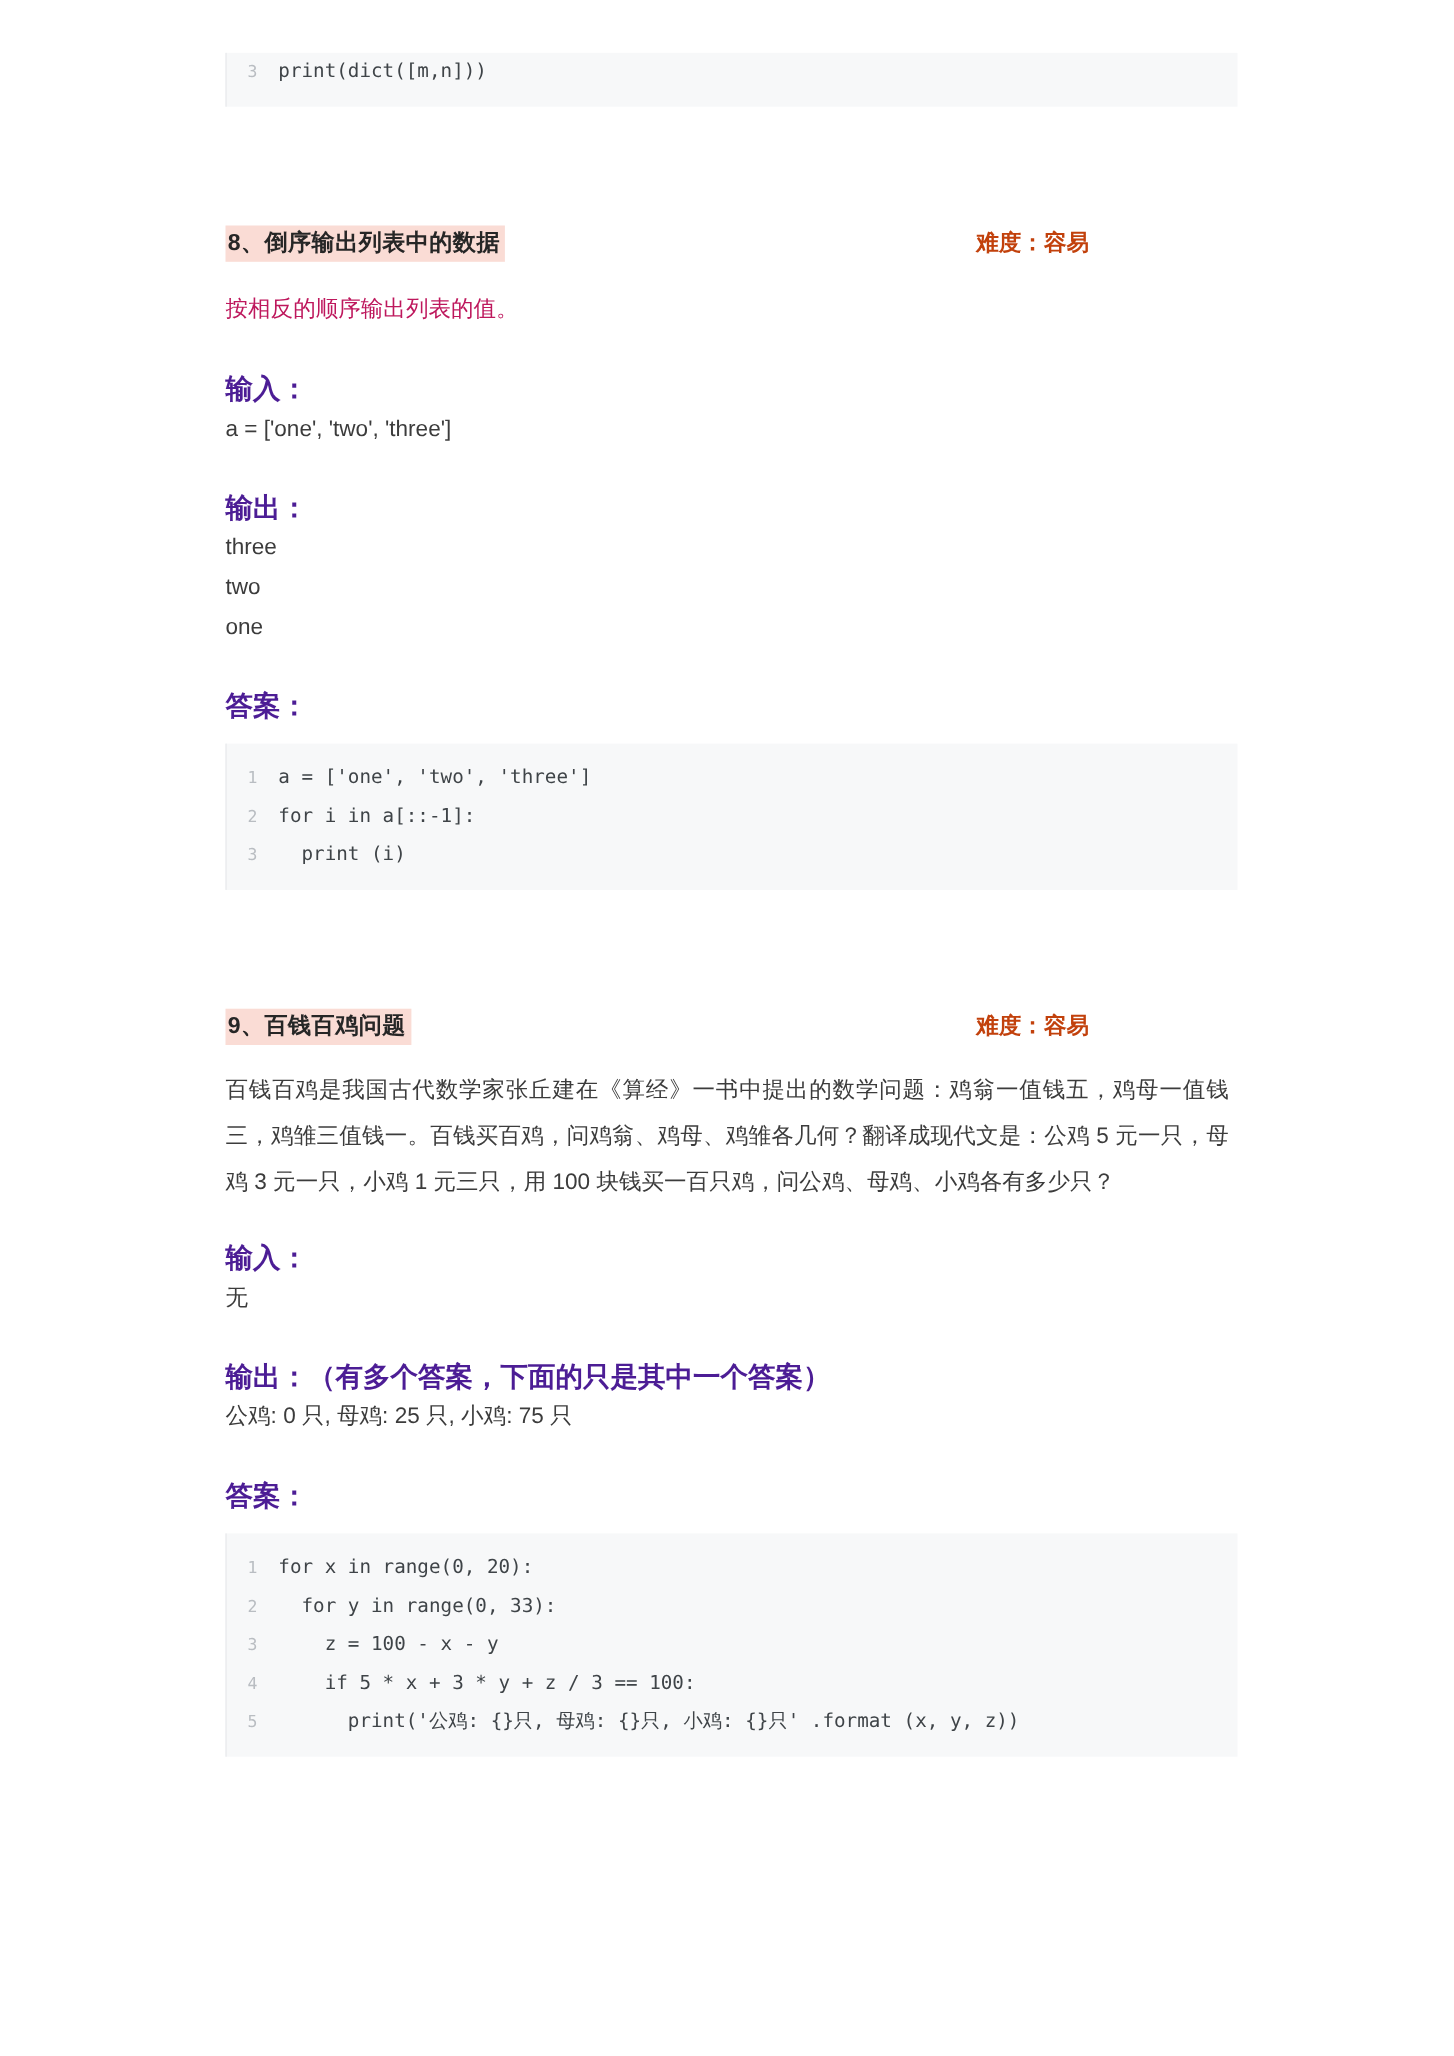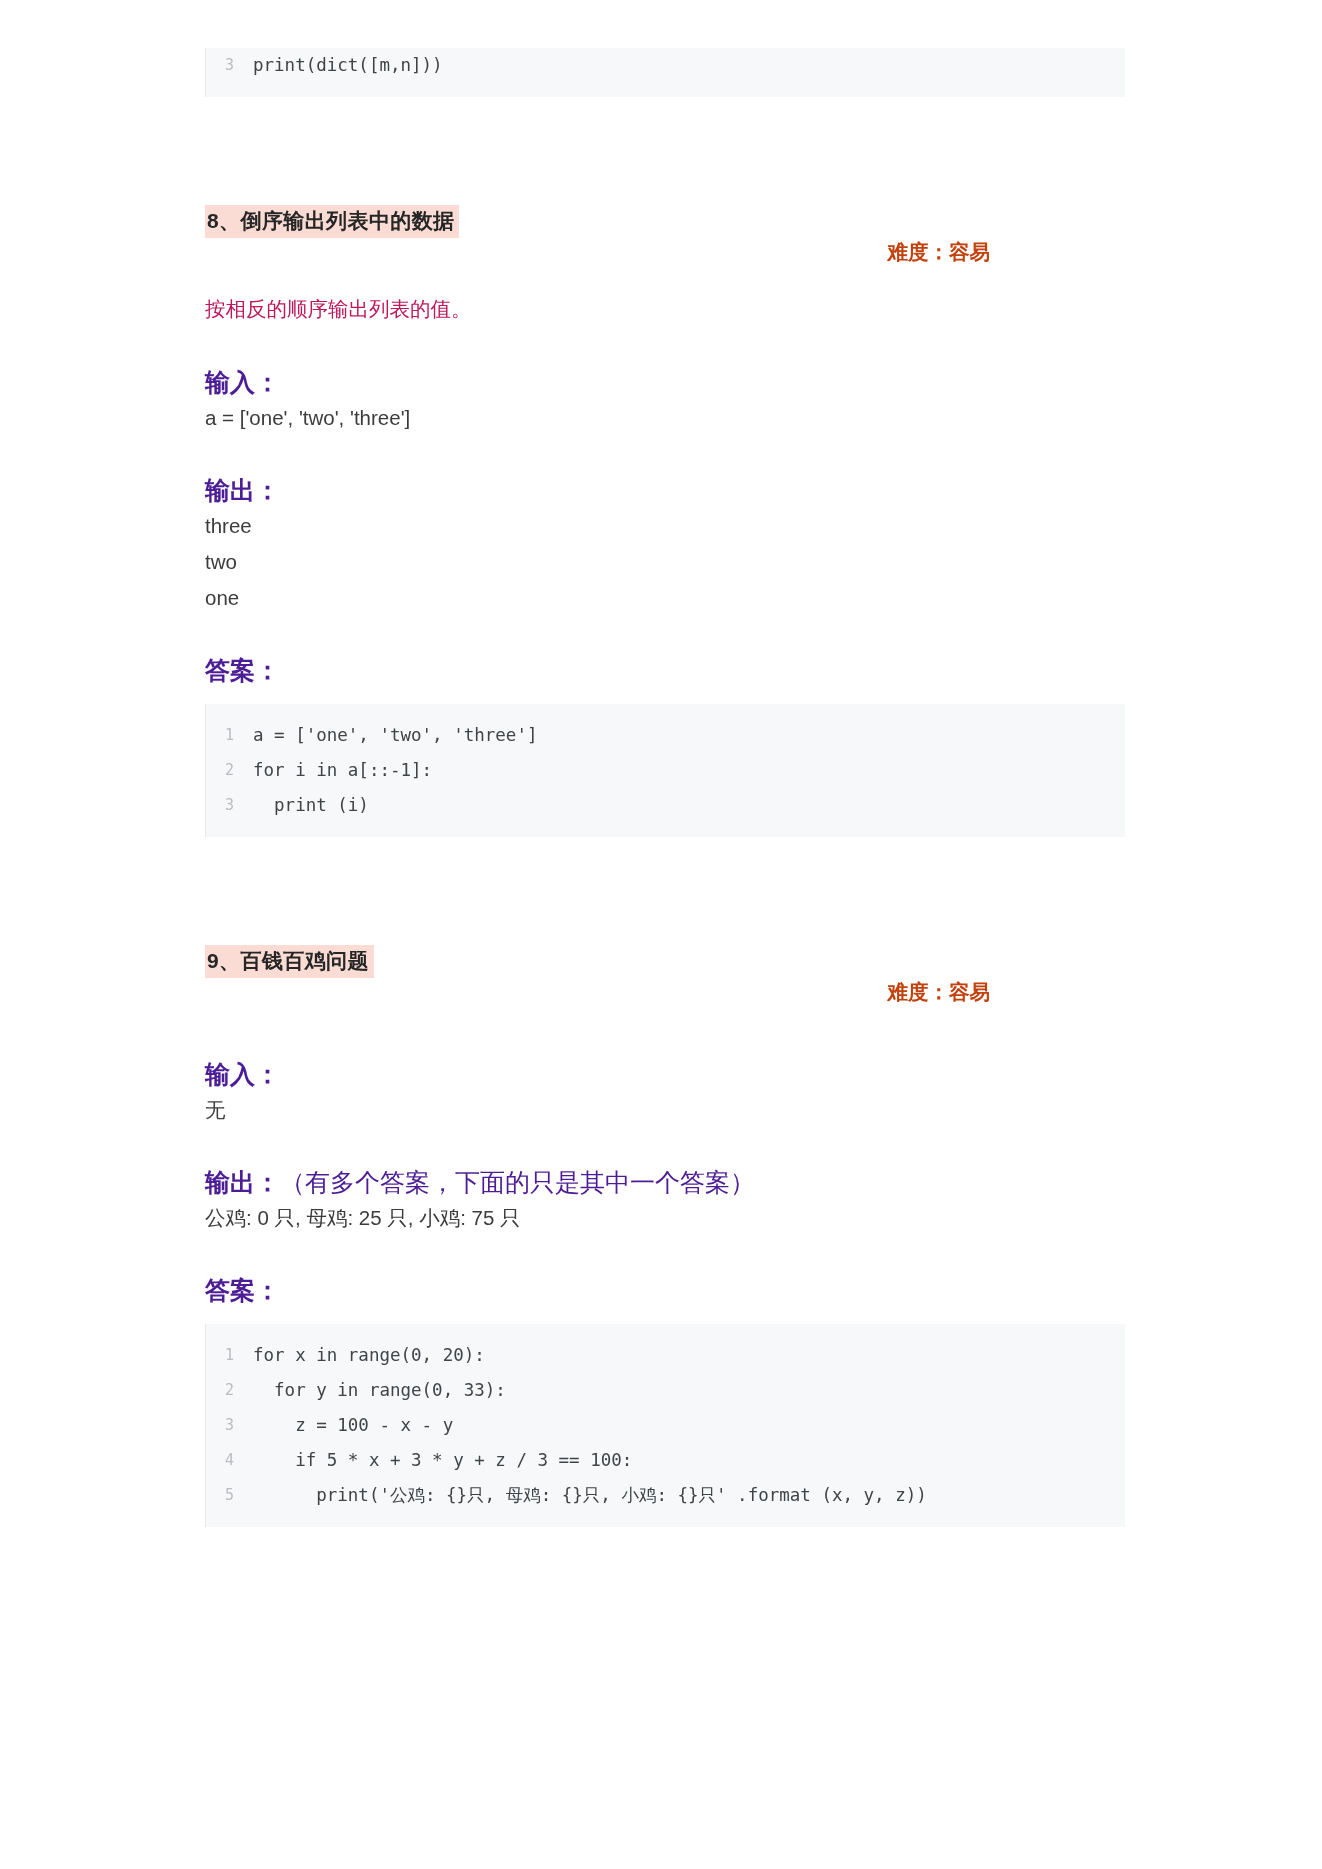--- a/index.html
+++ b/index.html
@@ -61,21 +61,20 @@
   .code-text {
     padding-left: 19px;
     flex: 1 1 auto;
   }
 
   
   .section-head {
     display: flex;
     align-items: baseline;
     justify-content: flex-start;
-    flex-direction: column;
   }
   .sec-title {
     display: inline-block;
     background: #fadcd5;
     color: #262626;
     font-weight: bold;
     font-size: 21px;
     line-height: 30px;
     padding: 1px 5px 2px 2px;
     letter-spacing: 0.4px;
@@ -111,21 +110,21 @@
     color: #4c1d95;
     margin: 0;
   }
   .value {
     font-size: 20.5px;
     line-height: 36px;
     color: #3c3c3c;
     margin: 0;
   }
   .inline-note {
-    font-weight: normal;
+    font-weight: bold;
   }
   .sp-16 { height: 16px; }
   .sp-20 { height: 20px; }
   .sp-24 { height: 24px; }
   .sp-30 { height: 30px; }
   .sp-36 { height: 36px; }
   .sp-48 { height: 48px; }
   .sp-60 { height: 60px; }
 </style>
 </head>
@@ -187,20 +186,21 @@
     <div class="sp-60"></div>
     <div class="sp-48"></div>
 
     <div>
       <div class="section-head">
         <span class="sec-title">9、百钱百鸡问题</span>
         <span class="difficulty">难度：容易</span>
       </div>
 
       <div class="sp-20"></div>
+      <p class="para-long">百钱百鸡是我国古代数学家张丘建在《算经》一书中提出的数学问题：鸡翁一值钱五，鸡母一值钱三，鸡雏三值钱一。百钱买百鸡，问鸡翁、鸡母、鸡雏各几何？翻译成现代文是：公鸡 5 元一只，母鸡 3 元一只，小鸡 1 元三只，用 100 块钱买一百只鸡，问公鸡、母鸡、小鸡各有多少只？</p>
 
       <div class="sp-30"></div>
       <p class="label">输入：</p>
       <p class="value">无</p>
 
       <div class="sp-36"></div>
       <p class="label"><span>输出：</span><span class="inline-note">（有多个答案，下面的只是其中一个答案）</span></p>
       <p class="value">公鸡: 0 只, 母鸡: 25 只, 小鸡: 75 只</p>
 
       <div class="sp-36"></div>

